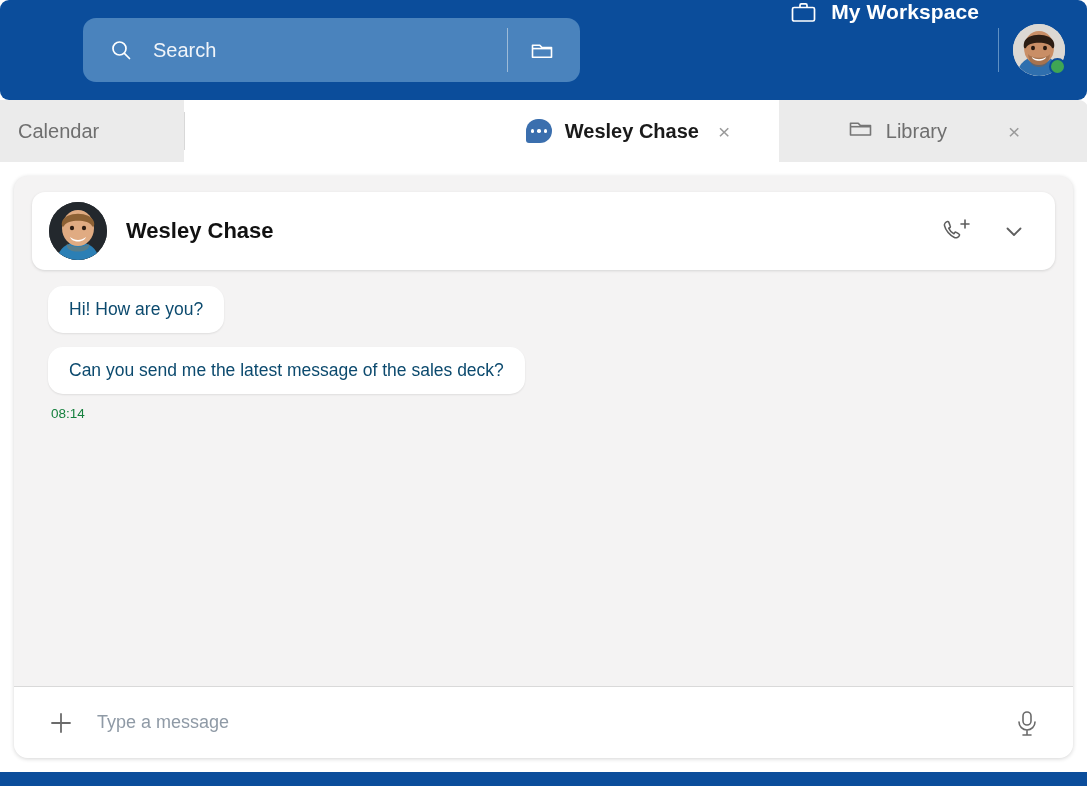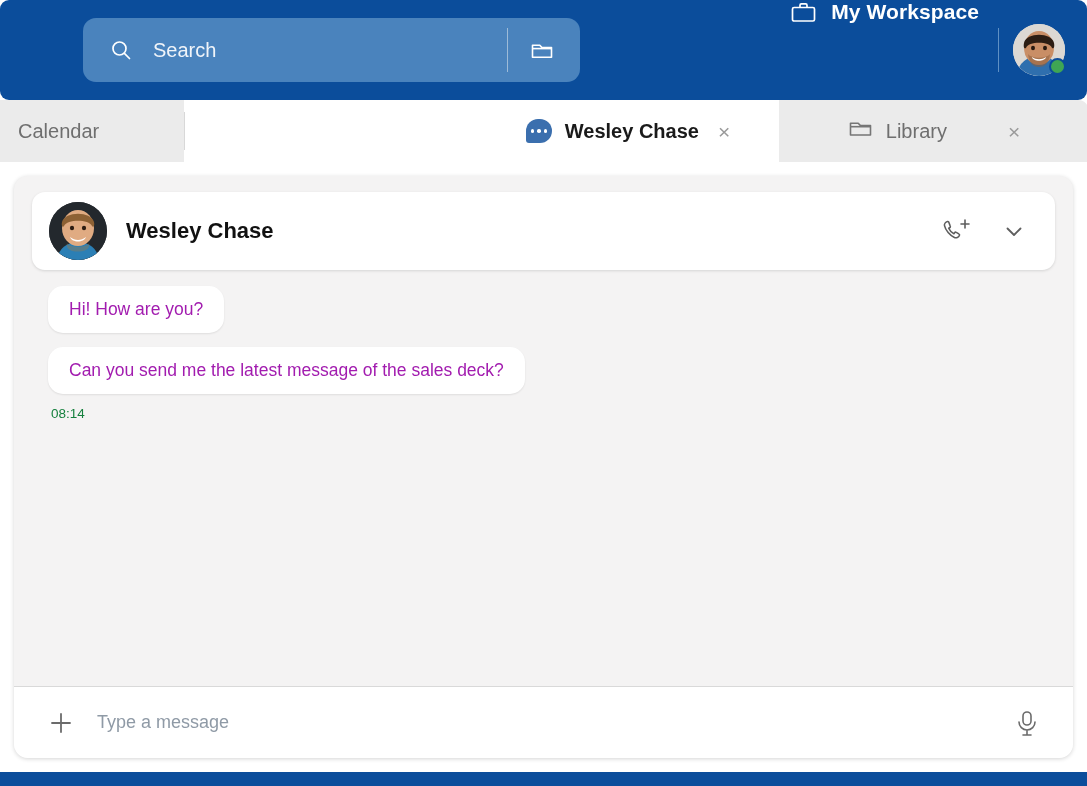--- a/index.html
+++ b/index.html
@@ -93,21 +93,21 @@
     width:58px; height:58px; border-radius:50%; margin-left:17px;
     overflow:hidden; background:#2b2f33; position:relative; flex:none;
   }
   .conv-name { font-size:22px; font-weight:bold; color:#111; margin-left:19px; }
   .conv-actions { margin-left:auto; display:flex; align-items:center; gap:28px; margin-right:28px; }
   .icon-btn { cursor:pointer; display:flex; align-items:center; }
 
   .messages { position:absolute; left:0; top:110px; width:1059px; height:365px; }
   .bubble {
     display:inline-block; background:#ffffff; border-radius:15px;
-    padding:13px 21px; font-size:17.5px; color:#a21caf;
+    padding:13px 21px; font-size:17.5px; color:#0c4a6e;
     box-shadow:0 1px 2px rgba(0,0,0,.09); max-width:620px;
   }
   .msg-row { margin-left:34px; margin-bottom:14px; }
   .msg-time { margin-left:37px; font-size:13.5px; color:#15803d; margin-top:-2px; }
 
   .composer {
     position:absolute; left:0; bottom:0; width:1059px; height:72px;
     background:#ffffff; border-top:1px solid #d9d9d9;
     display:flex; align-items:center;
   }

